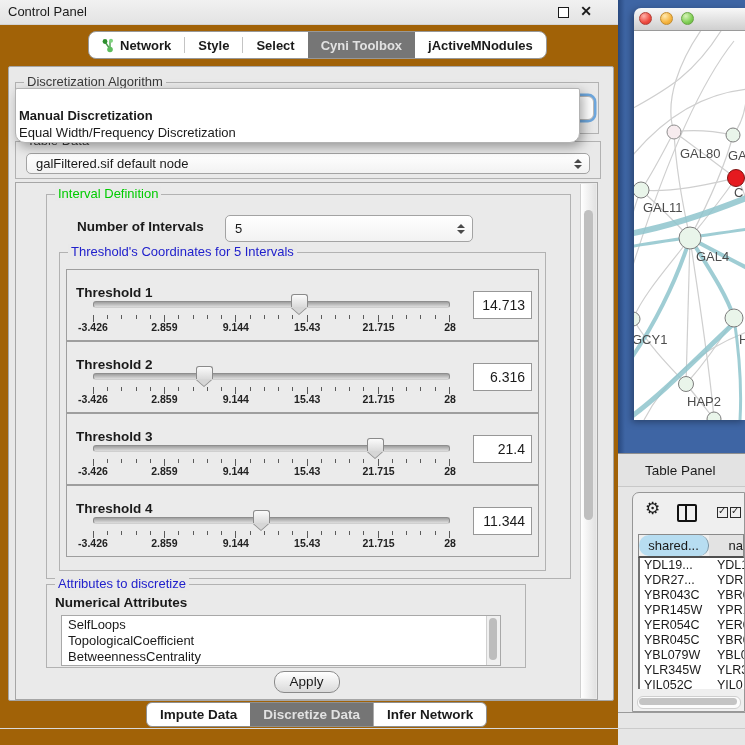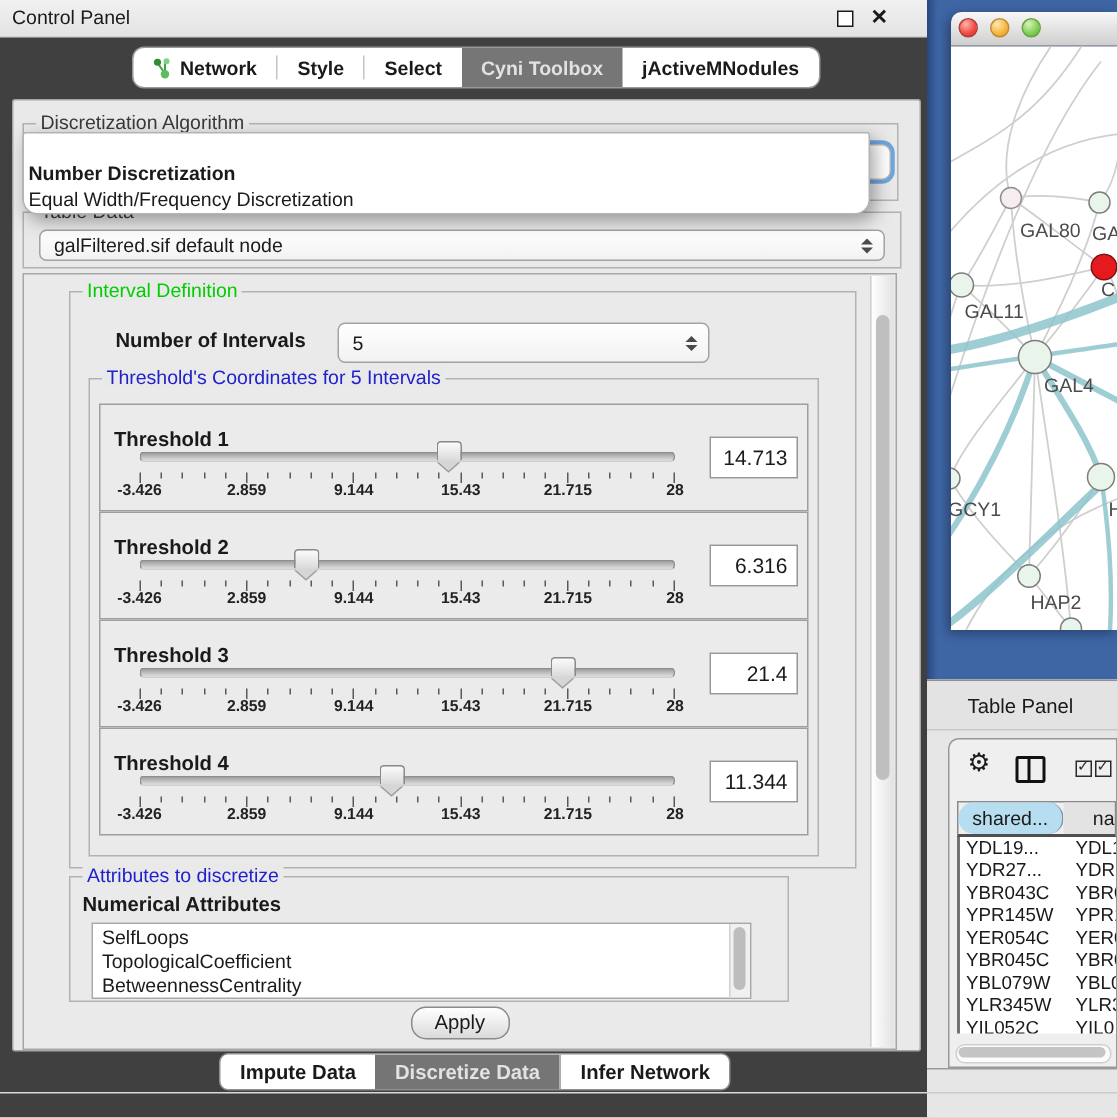--- a/index.html
+++ b/index.html
@@ -1,20 +1,20 @@
 <!DOCTYPE html>
 <html><head>
 <meta charset="utf-8">
 <style>
   html,body{margin:0;padding:0;background:#d0d0d0;}
   .root{position:relative;width:745px;height:745px;overflow:hidden;
         font-family:"Liberation Sans",sans-serif;background:#e9e9e9;color:#1a1a1a;}
 
   
-  .left-panel{position:absolute;left:0;top:0;width:618px;height:745px;background:#404040;border-right:1px solid #9a9a9a;}
+  .left-panel{position:absolute;left:0;top:0;width:618px;height:745px;background:#a16207;border-right:1px solid #9a9a9a;}
   .titlebar{position:absolute;top:0;left:0;right:0;height:24px;background:linear-gradient(#f1f1f1,#e3e3e3);border-bottom:1px solid #d2d2d2;}
   .panel-title{position:absolute;left:8px;top:4px;font-size:13px;}
   .float-icon{position:absolute;right:49px;top:7px;width:9px;height:9px;border:1.5px solid #1a1a1a;background:#fff;}
   .close-icon{position:absolute;right:26px;top:3px;font-size:14px;font-weight:bold;cursor:default;}
 
   .tabbar{position:absolute;left:88px;top:31px;height:26px;background:#fff;border:1px solid #989898;border-radius:8px;display:flex;align-items:stretch;overflow:hidden;font-size:13px;font-weight:bold;}
   .tab{display:flex;align-items:center;gap:6px;padding:12px 13px;white-space:nowrap;}
   .tab.sel{background:#767676;color:#e2e2e2;}
   .tab-sep{width:1px;background:#c4c4c4;margin:5px 0;}
   .tab-icon{display:inline-flex;width:12px;height:15px;}
@@ -390,21 +390,21 @@
       </div>
     </div>
 
     <div class="bottom-tabs" id="bottom-tabbar">
         <div class="btab">Impute Data</div>
         <div class="btab sel">Discretize Data</div>
         <div class="btab">Infer Network</div>
       </div>
     <div class="foot-line"></div>
   <div class="popup">
-        <div class="popup-opt1">Number Discretization</div>
+        <div class="popup-opt1">Manual Discretization</div>
         <div class="popup-opt2">Equal Width/Frequency Discretization</div>
       </div>
     </div>
 
   <div class="right-panel">
     <div class="desktop"></div>
 
     <div class="mac-window">
       <div class="mac-titlebar">
         <span class="light red"></span>

